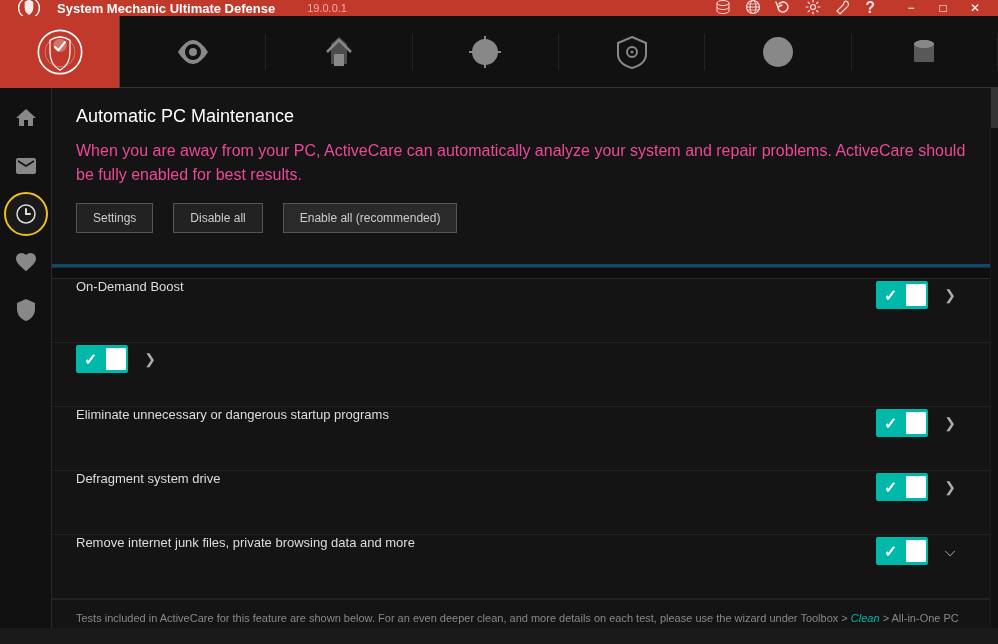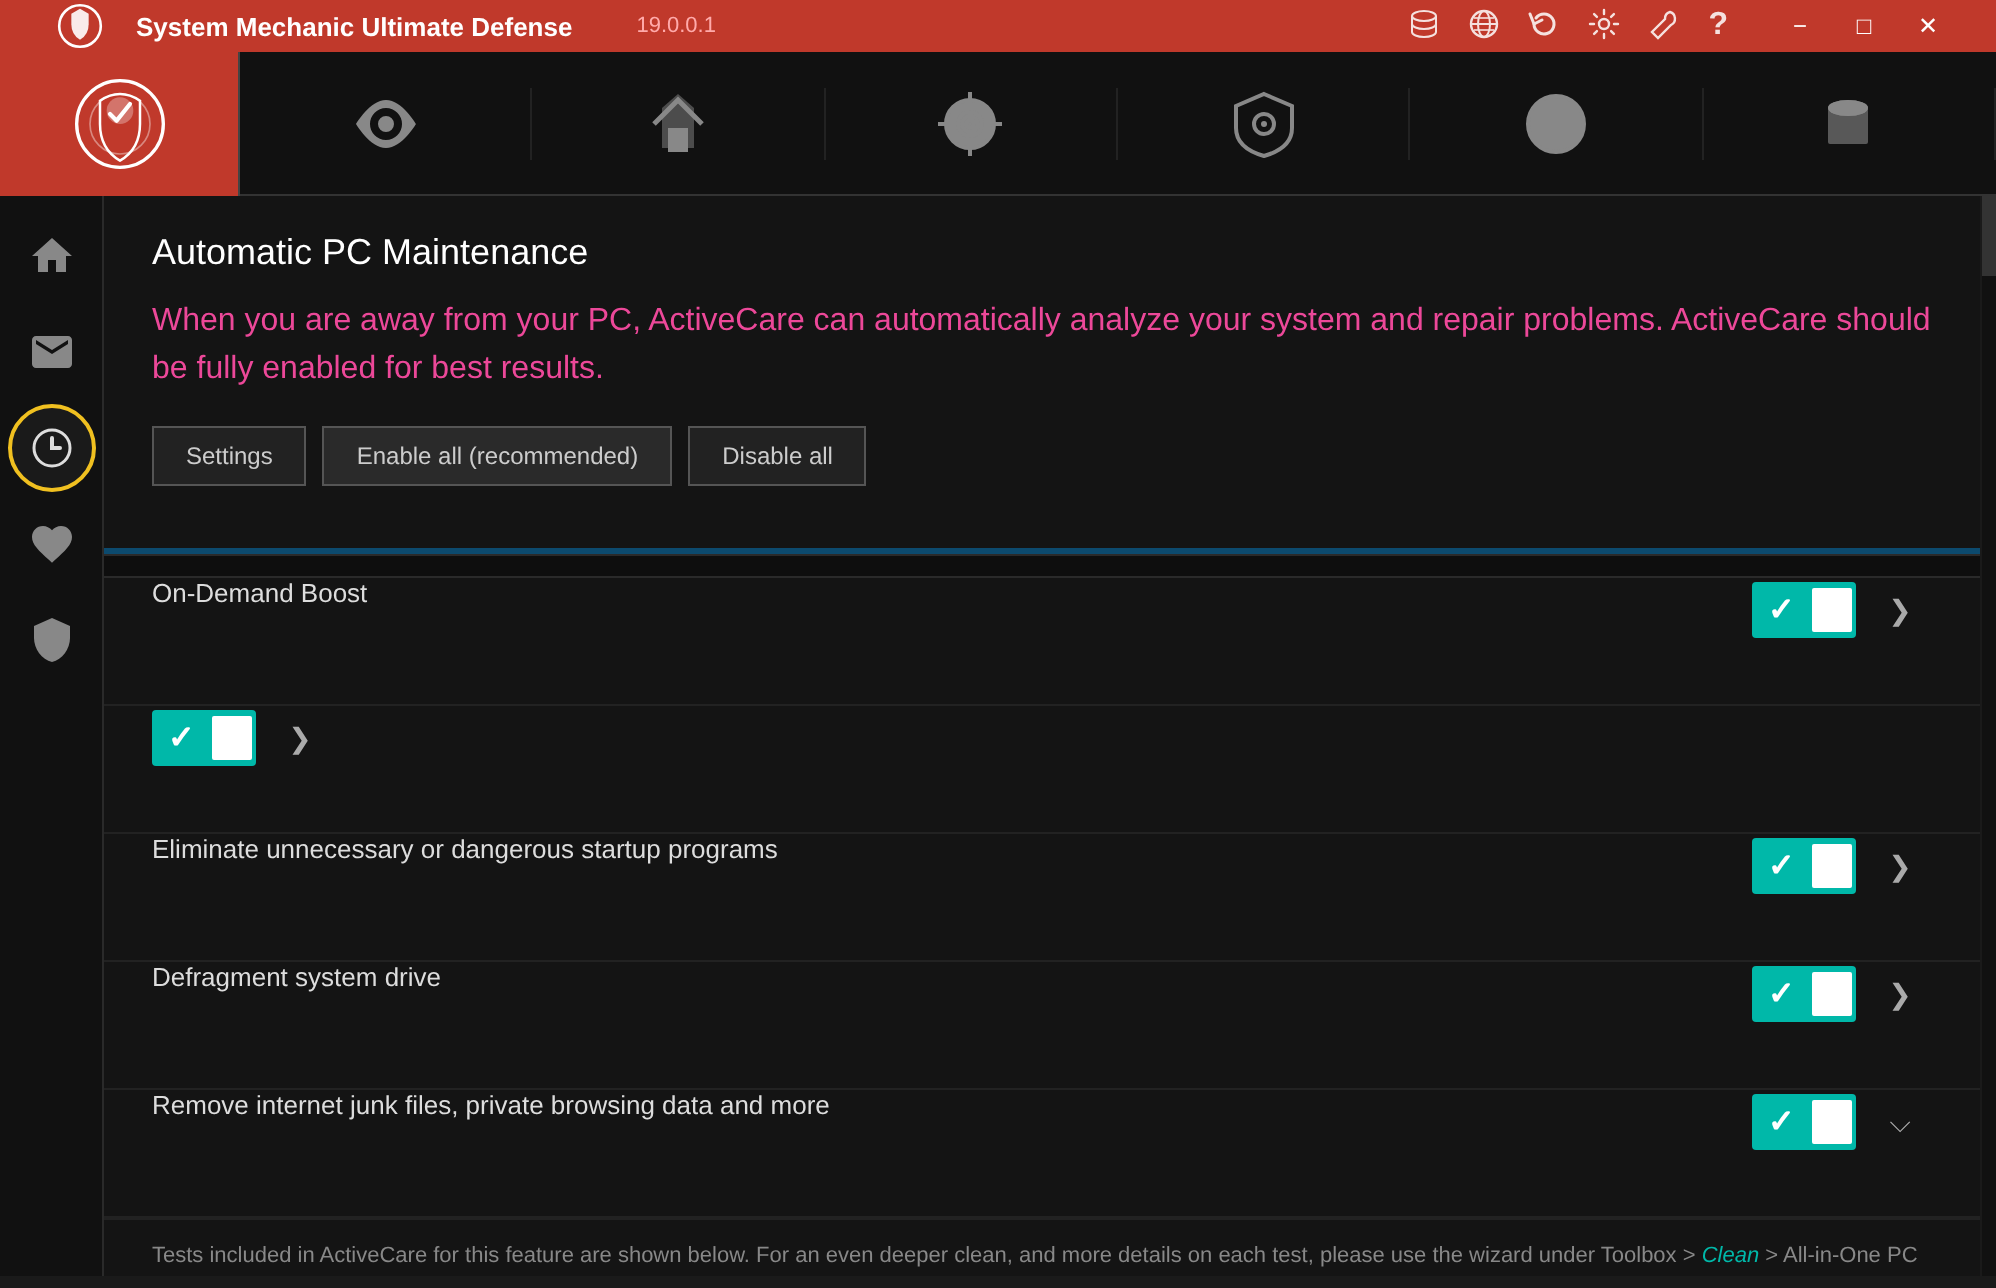--- a/index.html
+++ b/index.html
@@ -1,21 +1,21 @@
 <!DOCTYPE html>
 <html><head>
   <meta charset="utf-8">
   <style>
     * { margin: 0; padding: 0; box-sizing: border-box; }
     body { width: 998px; height: 644px; background: #1a1a1a; font-family: 'Segoe UI', Arial, sans-serif; color: #fff; overflow: hidden; }
 
     
     .title-bar {
       display: flex; align-items: center; justify-content: space-between;
-      background: #c0392b; height: 26px; padding: 0 20px;
+      background: #c0392b; height: 16px; padding: 0 9px;
     }
     .title-bar-left { display: flex; align-items: center; gap: 8px; }
     .title-bar-title { font-size: 13px; font-weight: bold; color: #fff; }
     .title-bar-version { font-size: 11px; color: #ffaaaa; margin-left: 24px; }
     .title-bar-icons { display: flex; align-items: center; gap: 14px; }
     .title-bar-icon { color: #fff; font-size: 14px; cursor: pointer; opacity: 0.85; }
     .title-bar-controls { display: flex; align-items: center; gap: 4px; margin-left: 8px; }
     .title-btn { width: 28px; height: 20px; display: flex; align-items: center; justify-content: center; font-size: 12px; color: #fff; cursor: pointer; border: none; background: transparent; }
 
     
@@ -59,21 +59,21 @@
     
     .main-content {
       flex: 1; background: #141414; overflow-y: auto; position: relative;
     }
     .content-header {
       padding: 18px 24px 19px 24px;
       border-bottom: 3px solid #0c4a6e;
     }
     .content-title { font-size: 18px; font-weight: 400; color: #fff; margin-bottom: 12px; }
     .content-desc { font-size: 16px; color: #ec4899; line-height: 1.5; margin-bottom: 16px; }
-    .action-buttons { display: flex; gap: 8px; margin-bottom: 12px; }
+    .action-buttons { display: flex; gap: 20px; margin-bottom: 12px; }
     .btn {
       padding: 7px 16px; font-size: 12px; cursor: pointer; border: 1px solid #555;
       background: #222; color: #ccc; border-radius: 0;
     }
 
     
     .main-content::-webkit-scrollbar { width: 8px; }
     .main-content::-webkit-scrollbar-track { background: #1a1a1a; }
     .main-content::-webkit-scrollbar-thumb { background: #444; }
 
@@ -265,22 +265,22 @@
     </div>
   </div>
 
   <div class="main-content">
 
     <div class="content-header">
       <div class="content-title">Automatic PC Maintenance</div>
       <div class="content-desc">When you are away from your PC, ActiveCare can automatically analyze your system and repair problems. ActiveCare should be fully enabled for best results.</div>
       <div class="action-buttons">
         <button class="btn">Settings</button>
+        <button class="btn">Disable all</button>
         <button class="btn" style="background:#2a2a2a;">Enable all (recommended)</button>
-        <button class="btn">Disable all</button>
       </div>
     </div>
 
     <div class="section-divider"></div>
 
     <div class="feature-list">
 
       <div class="feature-row">
         <span class="feature-label">On-Demand Boost</span>
         <div class="feature-controls">

